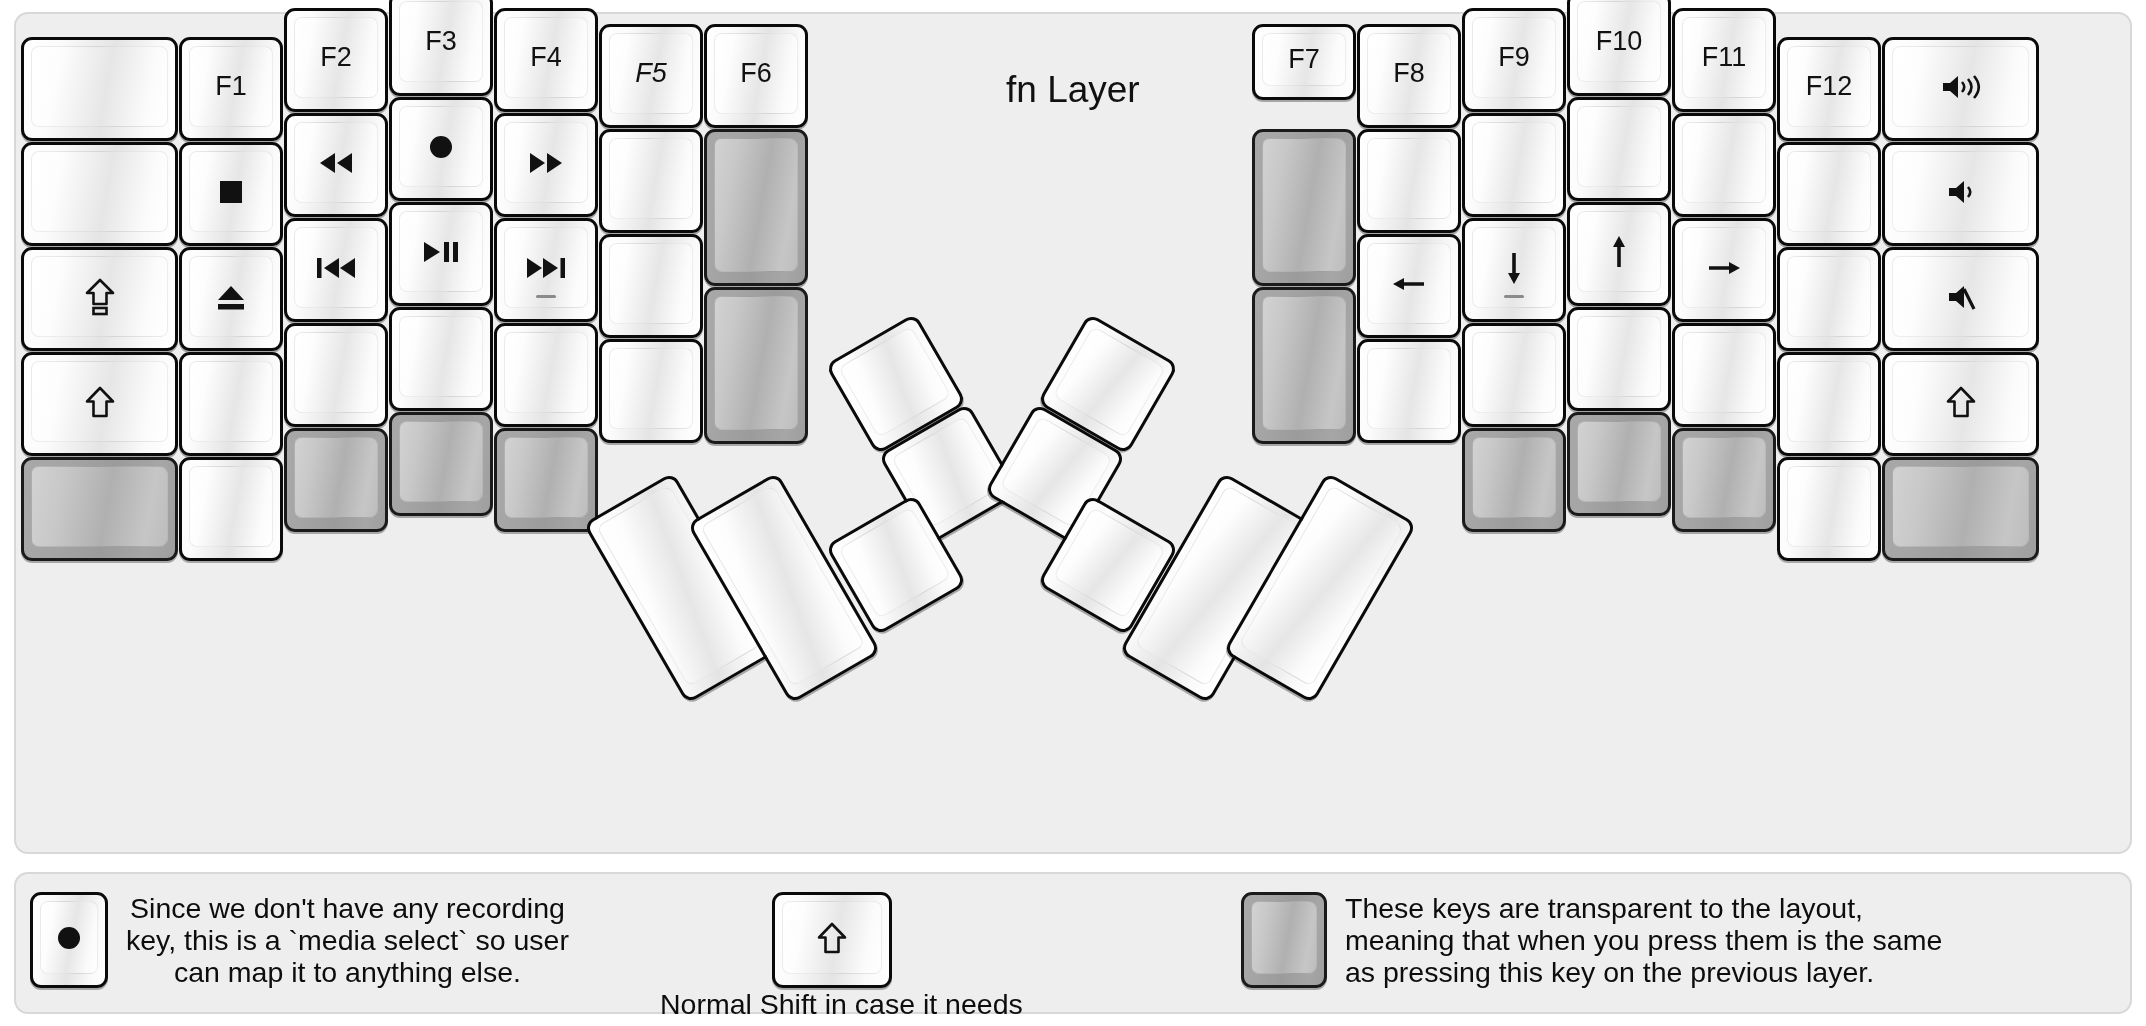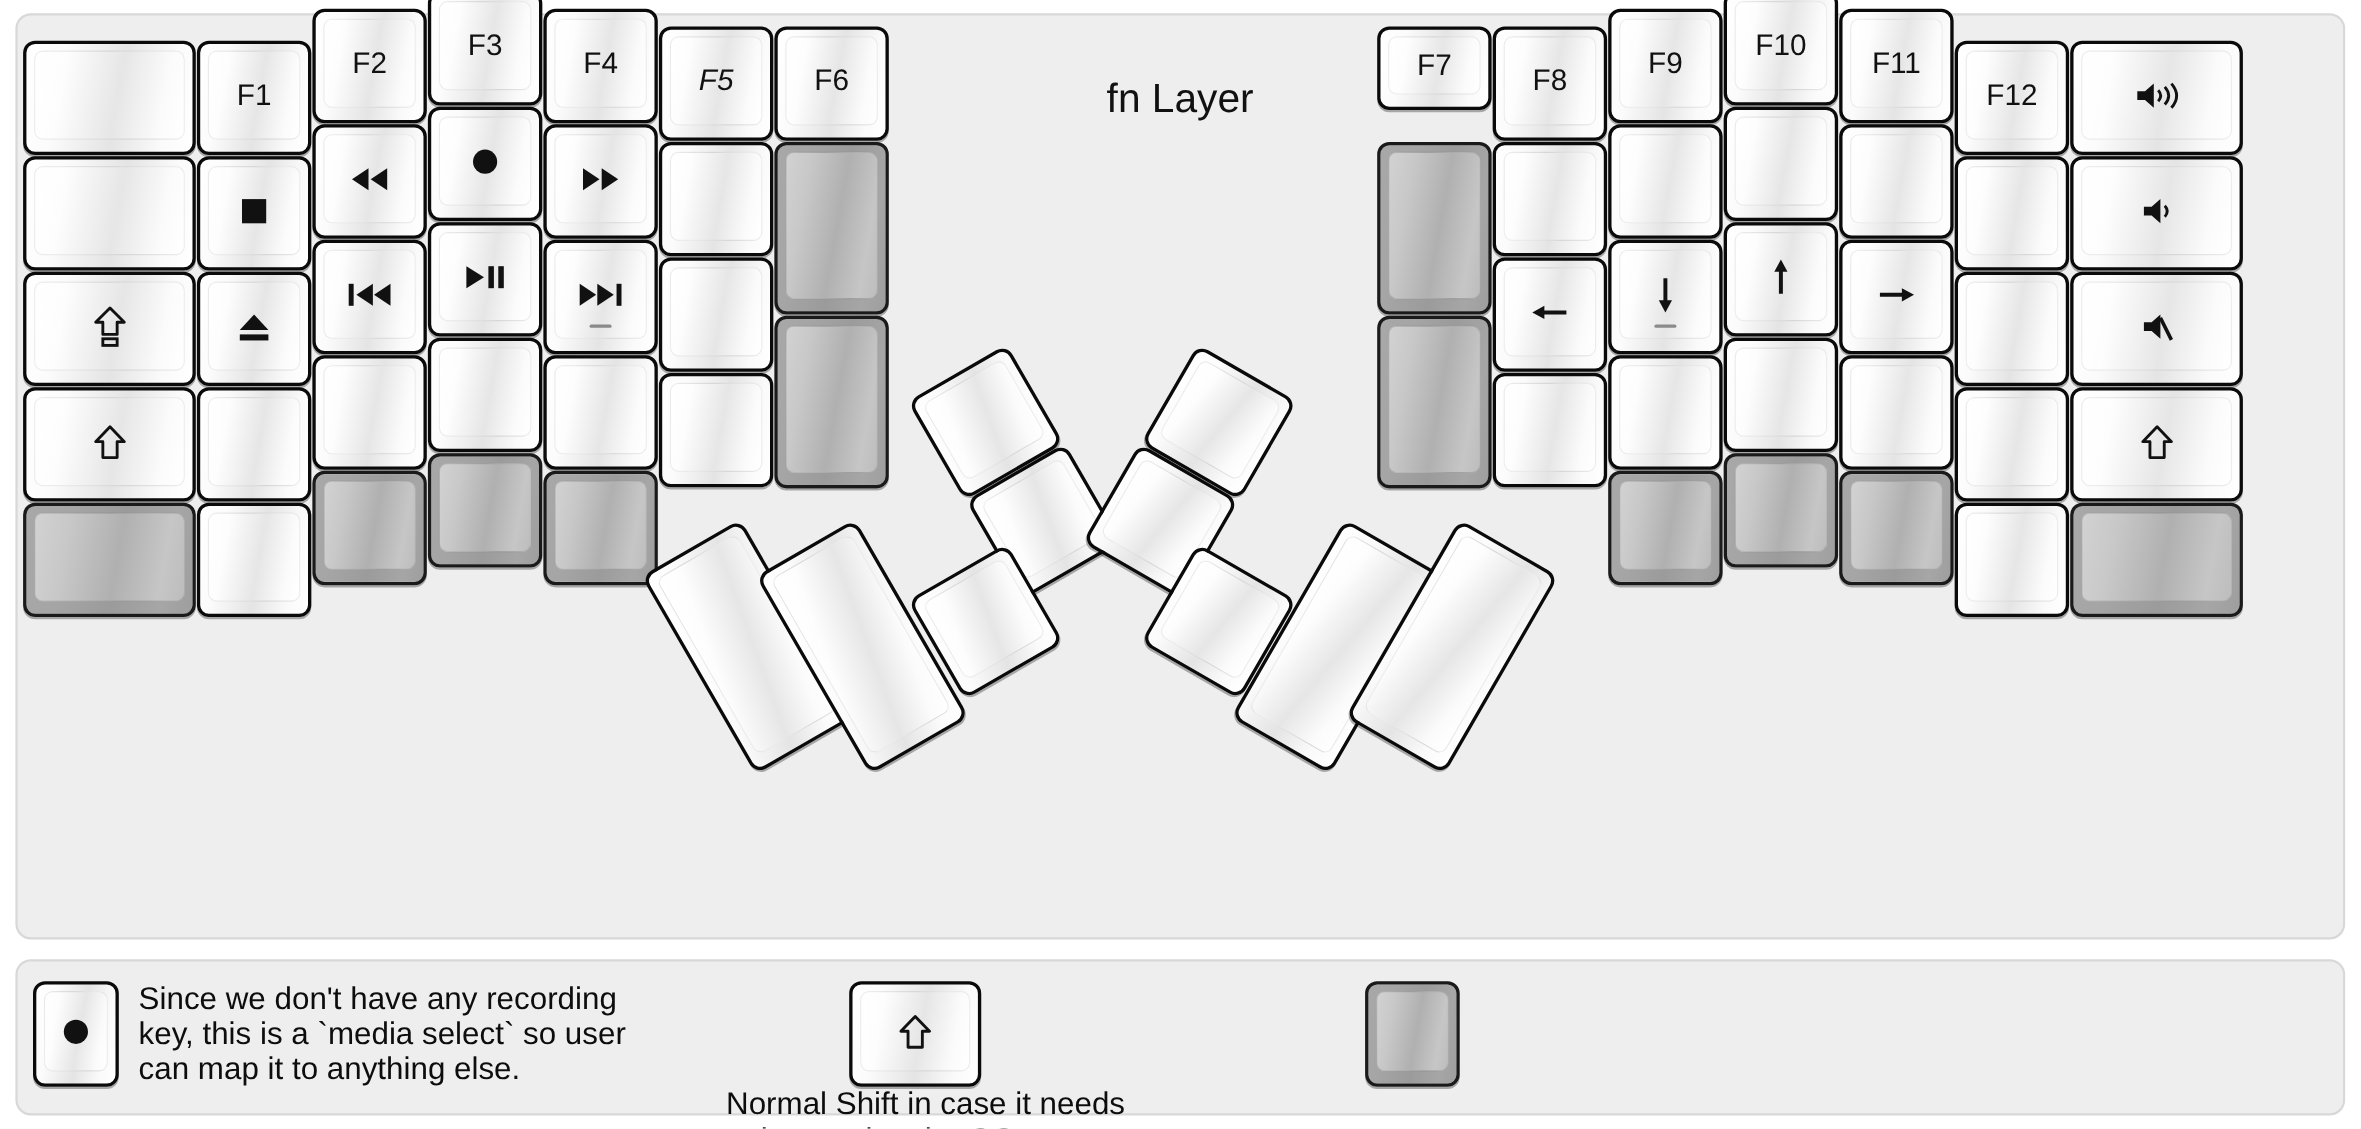--- a/index.html
+++ b/index.html
@@ -485,21 +485,21 @@
           <div class="cap"></div>
         </div>
         <div class="key" style="left: 1252px; top: 470px; width: 104px; height: 208px; transform: rotate(30deg); transform-origin: 50% 50%;">
           <div class="cap"></div>
         </div>
       </div>
   </div>
 
   <div class="panel" id="legend-panel">
     <div id="legend-layer">
-        <div class="legend-item" style="left: 14px; top: 18px;">
+        <div class="legend-item" style="left: 14px; top: 18px; text-align: center;">
           <div class="legend-key" style="width: 78px; height: 96px;">
             <div class="key" style="left: 0px; top: 0px; width: 78px; height: 96px;">
               <div class="cap">
                 <span class="glyph">
                   <svg class="g" width="32" height="32" viewBox="0 0 32 32">
                     <circle cx="16" cy="16" r="11" fill="#111"></circle>
                   </svg>
                 </span>
               </div>
             </div>
@@ -522,17 +522,20 @@
           </div>
           <div class="legend-text">Normal Shift in case it needs
 to be send to the OS.</div>
         </div>
         <div class="legend-item" style="left: 1225px; top: 18px;">
           <div class="legend-key" style="width: 86px; height: 96px;">
             <div class="key trans" style="left: 0px; top: 0px; width: 86px; height: 96px;">
               <div class="cap"></div>
             </div>
           </div>
+          <div class="legend-text">These keys are transparent to the layout,
+meaning that when you press them is the same
+as pressing this key on the previous layer.</div>
         </div>
       </div>
   </div>
 
 </div>
 
 </body></html>

